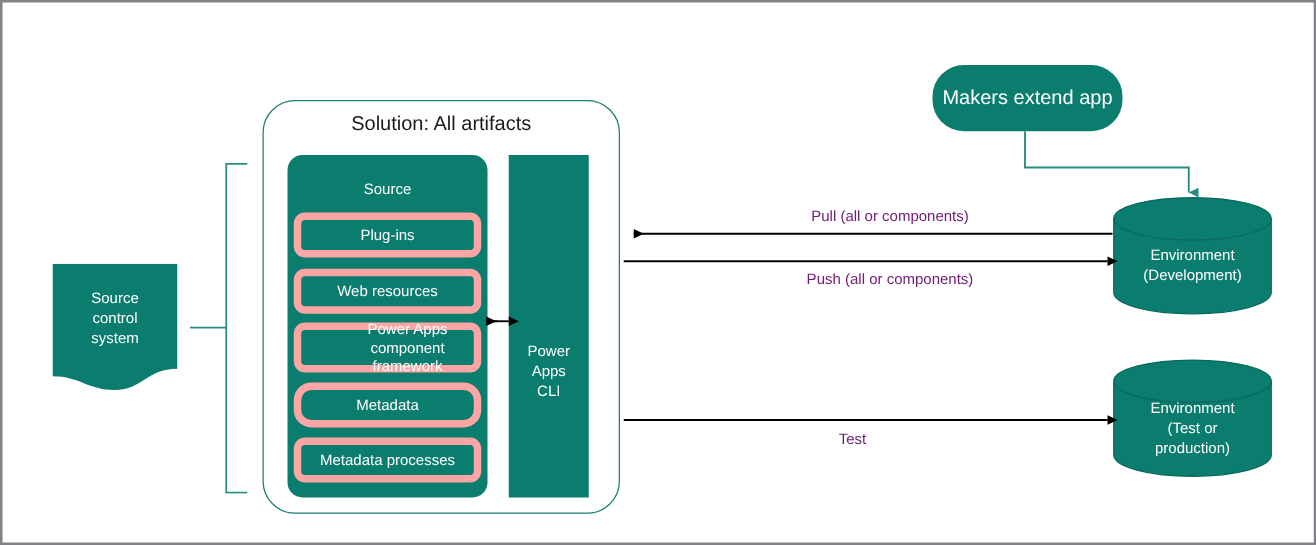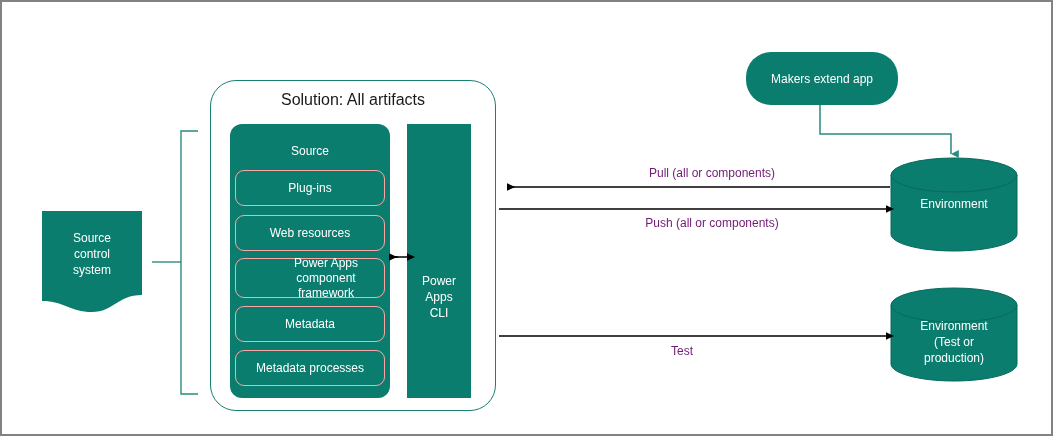--- a/index.html
+++ b/index.html
@@ -62,35 +62,35 @@
   .source-title {
     left: 228px; top: 142px; width: 160px;
     text-align: center;
     color: #ffffff;
     font-size: 12px;
   }
   .artifact {
     width: 150px;
     left: 233px;
     height: 36px;
-    border: 1px solid #fca5a5;
+    border: 6px solid #fca5a5;
     border-radius: 9px;
     color: #ffffff;
     font-size: 12px;
     display: flex;
     align-items: center;
     justify-content: center;
     text-align: center;
     line-height: 15px;
     background: transparent;
   }
   .a0 { top: 168px; }
   .a1 { top: 213px; }
   .a2 { top: 256px; height: 40px; padding-left: 32px; }
-  .a3 { top: 304px; }
+  .a3 { top: 304px; border-radius: 14px; }
   .a4 { top: 348px; }
 
   
   .cli-bar {
     left: 405px; top: 122px; width: 64px; height: 274px;
     background: #0b7d6e;
   }
   .cli-label {
     left: 405px; top: 238px; width: 64px;
     text-align: center;
@@ -101,21 +101,21 @@
   }
 
   
   .makers-box {
     left: 744px; top: 50px; width: 152px; height: 53px;
     background: #0b7d6e;
     display: flex;
     align-items: center;
     justify-content: center;
     color: #ffffff;
-    font-size: 12px;
+    font-size: 16px;
     text-align: center;
     border-radius: 25px;
   }
 
   
   .cyl { width: 128px; height: 95px; }
   .cyl-dev { left: 888px; top: 155px; }
   .cyl-test { left: 888px; top: 285px; }
   .cyl svg { display: block; }
   .cyl-label {
@@ -192,20 +192,21 @@
   <div class="abs makers-box">Makers extend  app</div>
 
   <div class="abs cyl cyl-dev">
     <svg width="128" height="95" viewBox="0 0 128 95">
       <path d="M1,18 L1,77 C1,86.4 29.2,94 64,94 C98.8,94 127,86.4 127,77 L127,18 Z" fill="#0b7d6e" stroke="#076a5d" stroke-width="1"></path>
       <ellipse cx="64" cy="18" rx="63" ry="17" fill="#0b7d6e" stroke="#076a5d" stroke-width="1"></ellipse>
     </svg>
   </div>
   <div class="cyl-label cyl-label-dev">
     <div>Environment</div>
+    <div>(Development)</div>
   </div>
 
   <div class="abs cyl cyl-test">
     <svg width="128" height="95" viewBox="0 0 128 95">
       <path d="M1,18 L1,77 C1,86.4 29.2,94 64,94 C98.8,94 127,86.4 127,77 L127,18 Z" fill="#0b7d6e" stroke="#076a5d" stroke-width="1"></path>
       <ellipse cx="64" cy="18" rx="63" ry="17" fill="#0b7d6e" stroke="#076a5d" stroke-width="1"></ellipse>
     </svg>
   </div>
   <div class="cyl-label cyl-label-test">
     <div>Environment</div>

